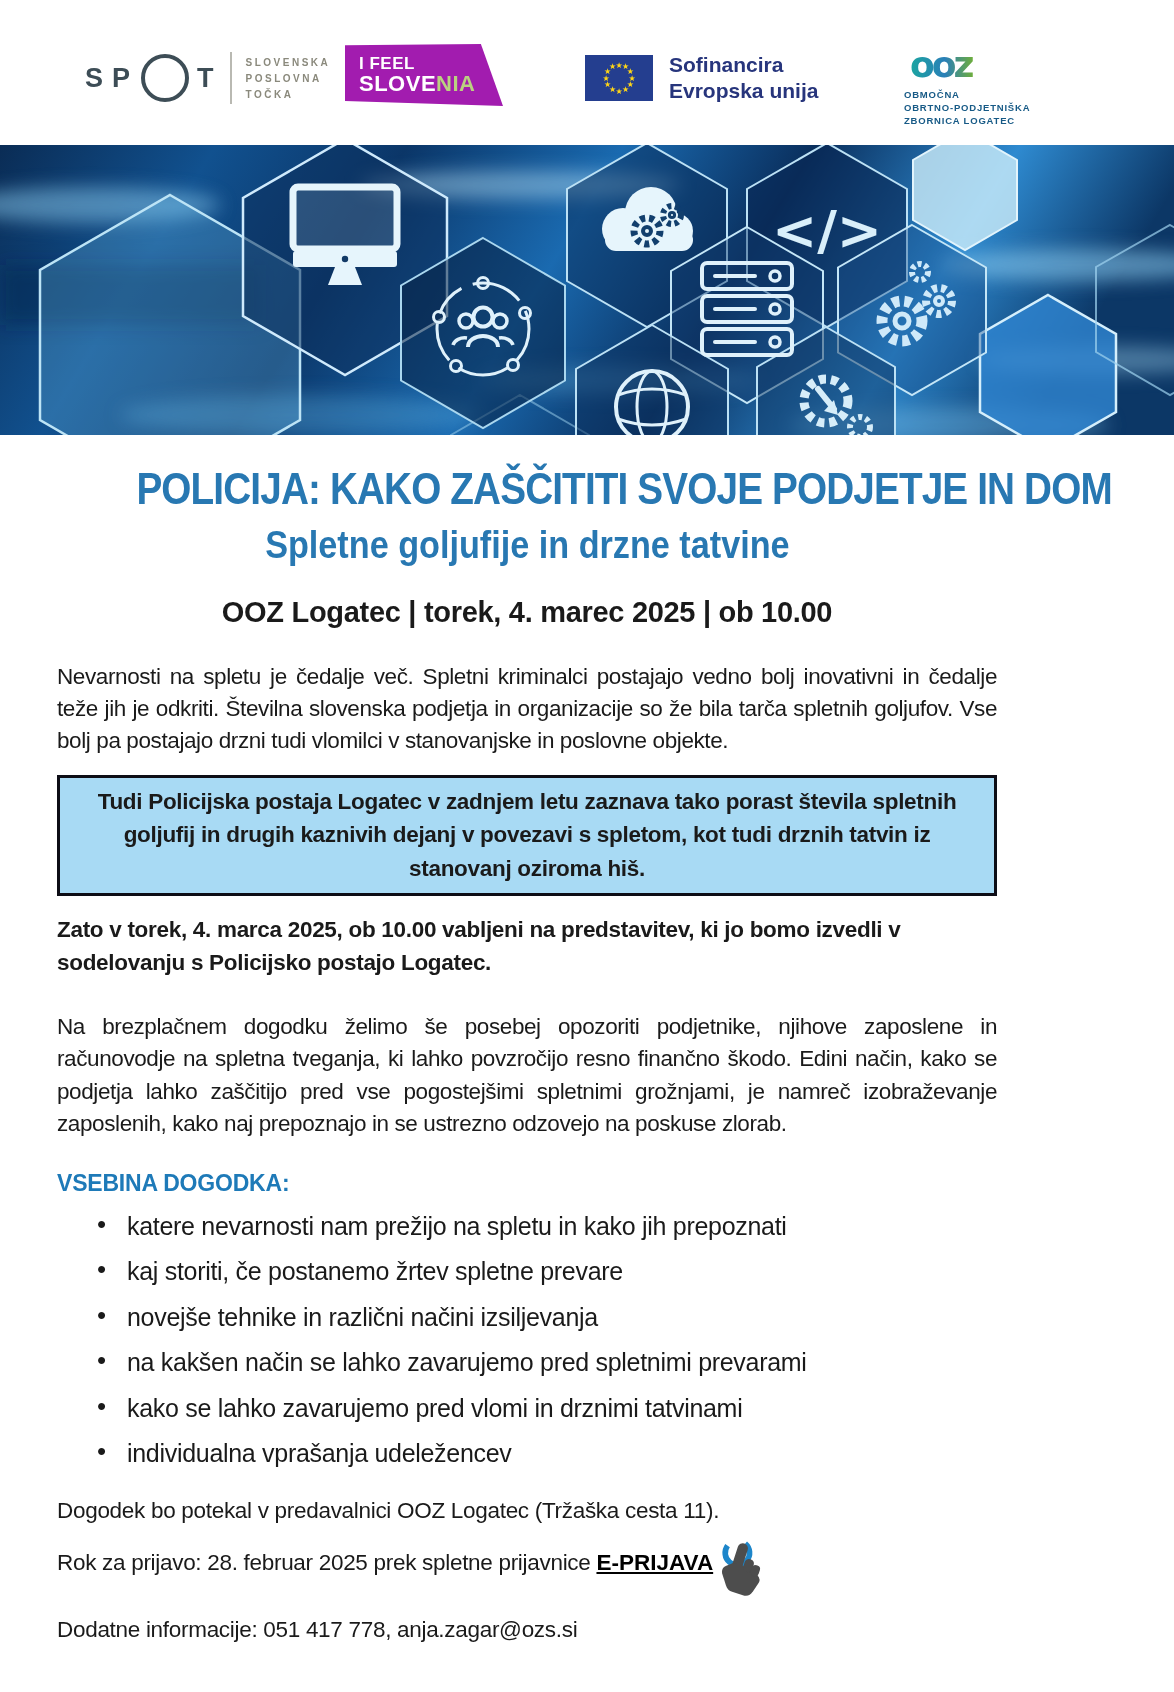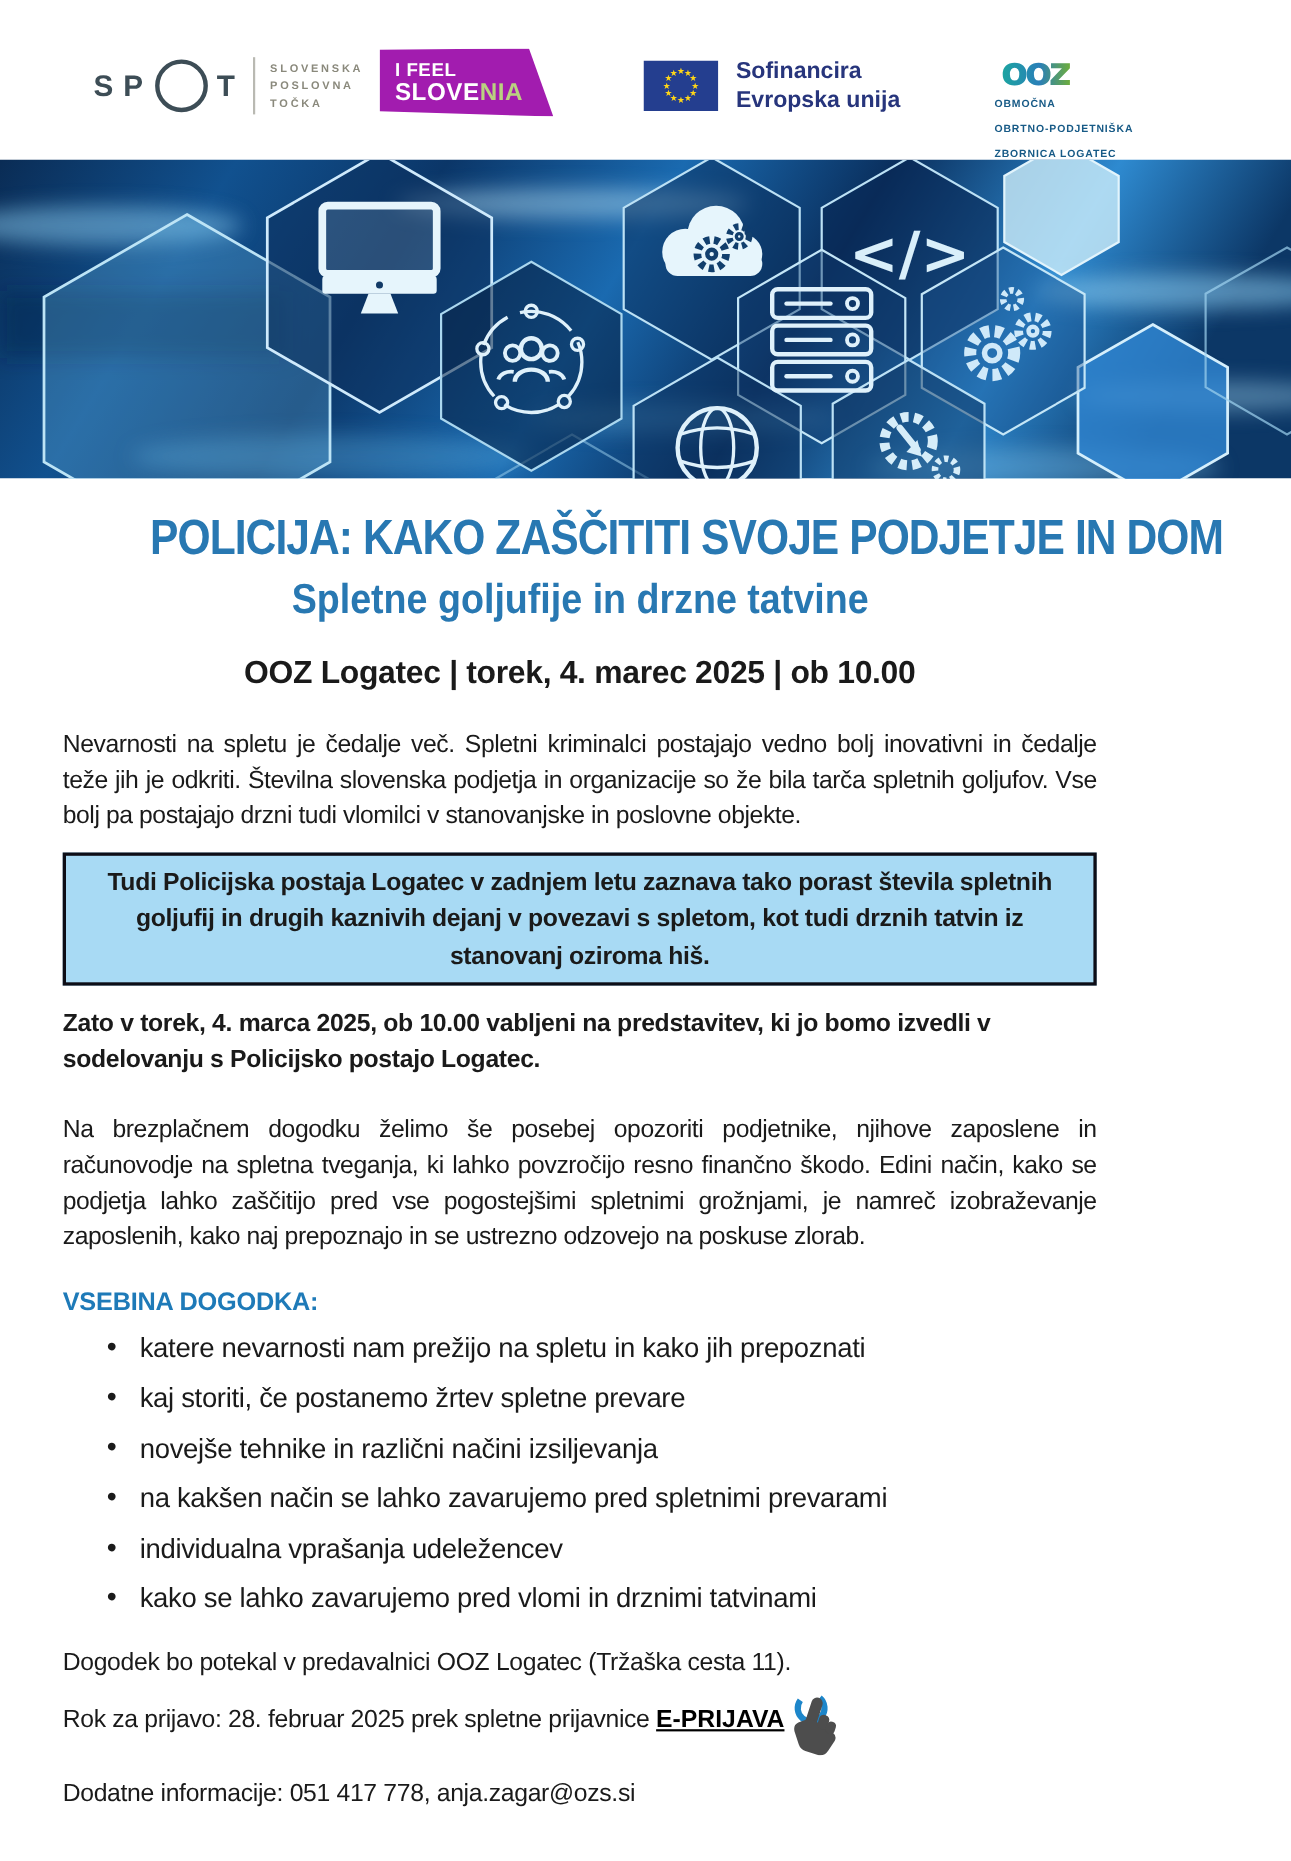--- a/index.html
+++ b/index.html
@@ -25,21 +25,21 @@
   .ifeel .l1{color:#ffffff;font-weight:bold;font-size:17px;line-height:18px;letter-spacing:.5px;}
   .ifeel .l2{font-weight:bold;font-size:22px;line-height:22px;letter-spacing:.5px;color:#ffffff;}
   .ifeel .l2 .lite{color:#bad180;font-weight:bold;}
   
   .eu{left:585px;top:52px;display:flex;align-items:center;gap:16px;}
   .eu-flag{display:block;}
   .eu-txt{font-weight:bold;color:#27357c;font-size:21px;line-height:26px;}
   
   .ooz{left:856px;top:46px;display:flex;flex-direction:column;margin-left:48px;}
   .ooz-mark{display:block;margin-left:4px;}
-  .ooz-txt{display:flex;flex-direction:column;gap:12px;margin-top:3px;}
+  .ooz-txt{display:flex;flex-direction:column;gap:2px;margin-top:3px;}
   .ooz-txt span{font-size:9.5px;font-weight:bold;color:#175a86;letter-spacing:.8px;}
   
   .banner{position:absolute;top:145px;left:0;width:1174px;height:290px;}
   
   .main{position:absolute;top:435px;left:0;width:1054px;padding:0 57px;box-sizing:border-box;}
   .title{margin:30px 0 0;text-align:center;color:#2878b2;font-size:45px;font-weight:bold;line-height:1.05;white-space:nowrap;}
   .title .sq{display:inline-block;transform:scaleX(.86);transform-origin:center;letter-spacing:-1px;}
   .subtitle{margin:14px 0 0;text-align:center;color:#2878b2;font-size:38px;font-weight:bold;line-height:1.05;}
   .subtitle .sq{display:inline-block;transform:scaleX(.9);transform-origin:center;}
   .event{margin:30px 0 0;text-align:center;font-size:29px;font-weight:bold;letter-spacing:-.3px;}
@@ -253,22 +253,22 @@
 
   <p class="para">Na brezplačnem dogodku želimo še posebej opozoriti podjetnike, njihove zaposlene in računovodje na spletna tveganja, ki lahko povzročijo resno finančno škodo. Edini način, kako se podjetja lahko zaščitijo pred vse pogostejšimi spletnimi grožnjami, je namreč izobraževanje zaposlenih, kako naj prepoznajo in se ustrezno odzovejo na poskuse zlorab.</p>
 
   <div class="section-h">VSEBINA DOGODKA:</div>
 
   <ul class="bullets">
     <li>katere nevarnosti nam prežijo na spletu in kako jih prepoznati</li>
     <li>kaj storiti, če postanemo žrtev spletne prevare</li>
     <li>novejše tehnike in različni načini izsiljevanja</li>
     <li>na kakšen način se lahko zavarujemo pred spletnimi prevarami</li>
+    <li>kako se lahko zavarujemo pred vlomi in drznimi tatvinami</li>
     <li>individualna vprašanja udeležencev</li>
-    <li>kako se lahko zavarujemo pred vlomi in drznimi tatvinami</li>
   </ul>
 
 
   <div class="foot">
     <div class="foot-line">Dogodek bo potekal v predavalnici OOZ Logatec (Tržaška cesta 11).</div>
     <div class="foot-line">
       <span>Rok za prijavo: 28. februar 2025 prek spletne prijavnice </span><a class="eprijava" href="#">E-PRIJAVA</a><span class="hand">
         <svg width="60" height="60" viewBox="0 0 64 64">
           <circle cx="26" cy="18" r="13" stroke="#1d86ca" stroke-width="6" fill="none" stroke-dasharray="60 22" transform="rotate(-50 26 18)"></circle>
           <g transform="rotate(18 30 30)" fill="#4d4d4d">

